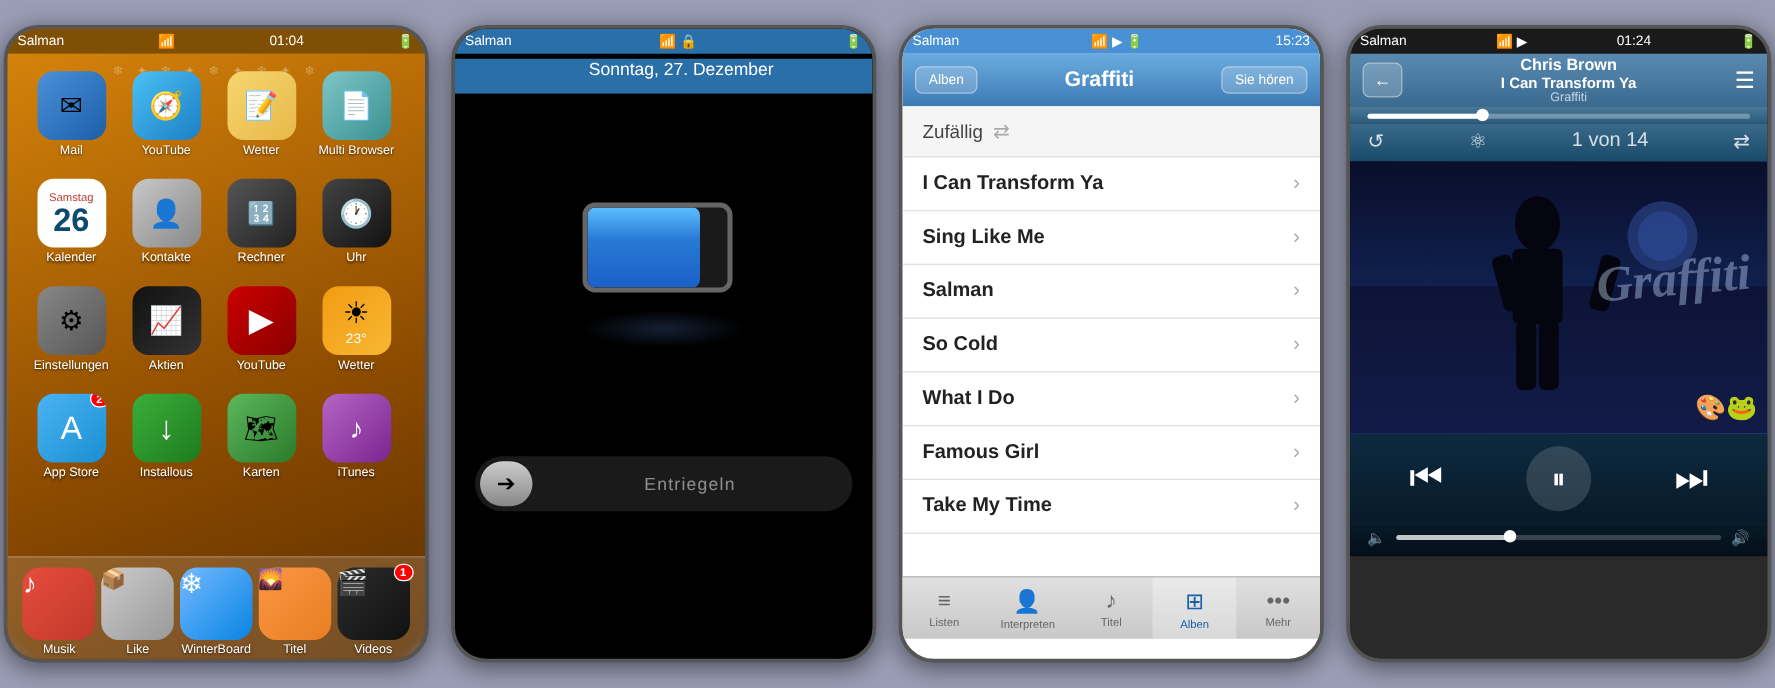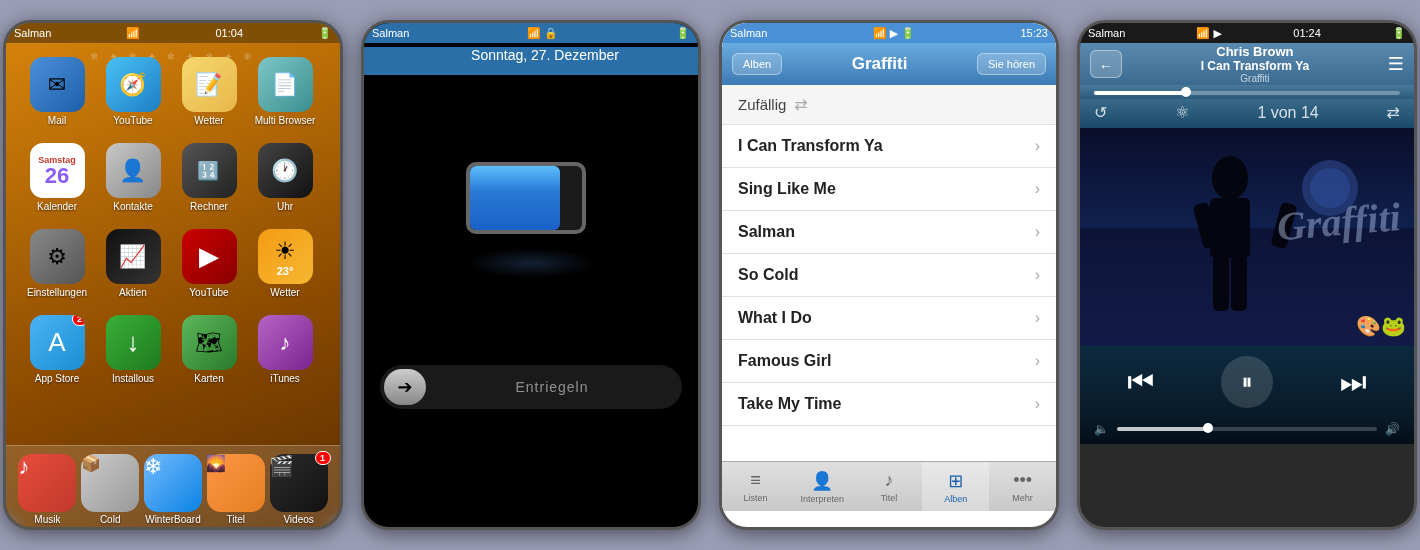--- a/index.html
+++ b/index.html
@@ -582,22 +582,22 @@
         <span class="icon-label">Wetter</span>
       </div>
       <div class="app-icon">
         <div class="icon-img icon-multibrowser">📄</div>
         <span class="icon-label">Multi Browser</span>
       </div>
 
       <div class="app-icon">
         <div class="icon-img icon-kalender">
           <div style="text-align:center">
-            <div class="cal-dow" style="font-size:9px;color:#c0392b;font-weight:bold">Samstag</div>
-            <div class="cal-day" style="font-size:22px;font-weight:bold;color:#8b5cf6">26</div>
+            <div class="cal-dow" style="font-size:9px;color:#c0392b;font-weight:normal">Samstag</div>
+            <div class="cal-day" style="font-size:26px;font-weight:bold;color:#0c4a6e">26</div>
           </div>
         </div>
         <span class="icon-label">Kalender</span>
       </div>
       <div class="app-icon">
         <div class="icon-img icon-kontakte">👤</div>
         <span class="icon-label">Kontakte</span>
       </div>
       <div class="app-icon">
         <div class="icon-img icon-rechner" style="font-size:18px;color:white">🔢</div>
@@ -616,21 +616,21 @@
         <div class="icon-img icon-aktien">📈</div>
         <span class="icon-label">Aktien</span>
       </div>
       <div class="app-icon">
         <div class="icon-img icon-youtube" style="color:white;font-size:26px">▶</div>
         <span class="icon-label">YouTube</span>
       </div>
       <div class="app-icon">
         <div class="icon-img icon-wetter" style="flex-direction:column;gap:0;padding:4px">
           <span style="font-size:24px">☀</span>
-          <span style="font-size:11px;color:white;font-weight:bold">23°</span>
+          <span style="font-size:11px;color:white;font-weight:normal">23°</span>
         </div>
         <span class="icon-label">Wetter</span>
       </div>
 
       <div class="app-icon">
         <div class="icon-img icon-appstore" style="position:relative">
           <span style="color:white;font-size:26px">A</span>
           <span class="badge">2</span>
         </div>
         <span class="icon-label">App Store</span>
@@ -649,21 +649,21 @@
       </div>
     </div>
 
     <div class="dock-area">
       <div class="dock-icon">
         <div class="icon-img icon-musik" style="color:white;font-size:22px">♪</div>
         <span class="icon-label">Musik</span>
       </div>
       <div class="dock-icon">
         <div class="icon-img icon-cydia">📦</div>
-        <span class="icon-label">Cold</span>
+        <span class="icon-label">Like</span>
       </div>
       <div class="dock-icon">
         <div class="icon-img icon-winterboard" style="color:white;font-size:22px">❄</div>
         <span class="icon-label">WinterBoard</span>
       </div>
       <div class="dock-icon">
         <div class="icon-img icon-fotos">🌄</div>
         <span class="icon-label">Titel</span>
       </div>
       <div class="dock-icon">

